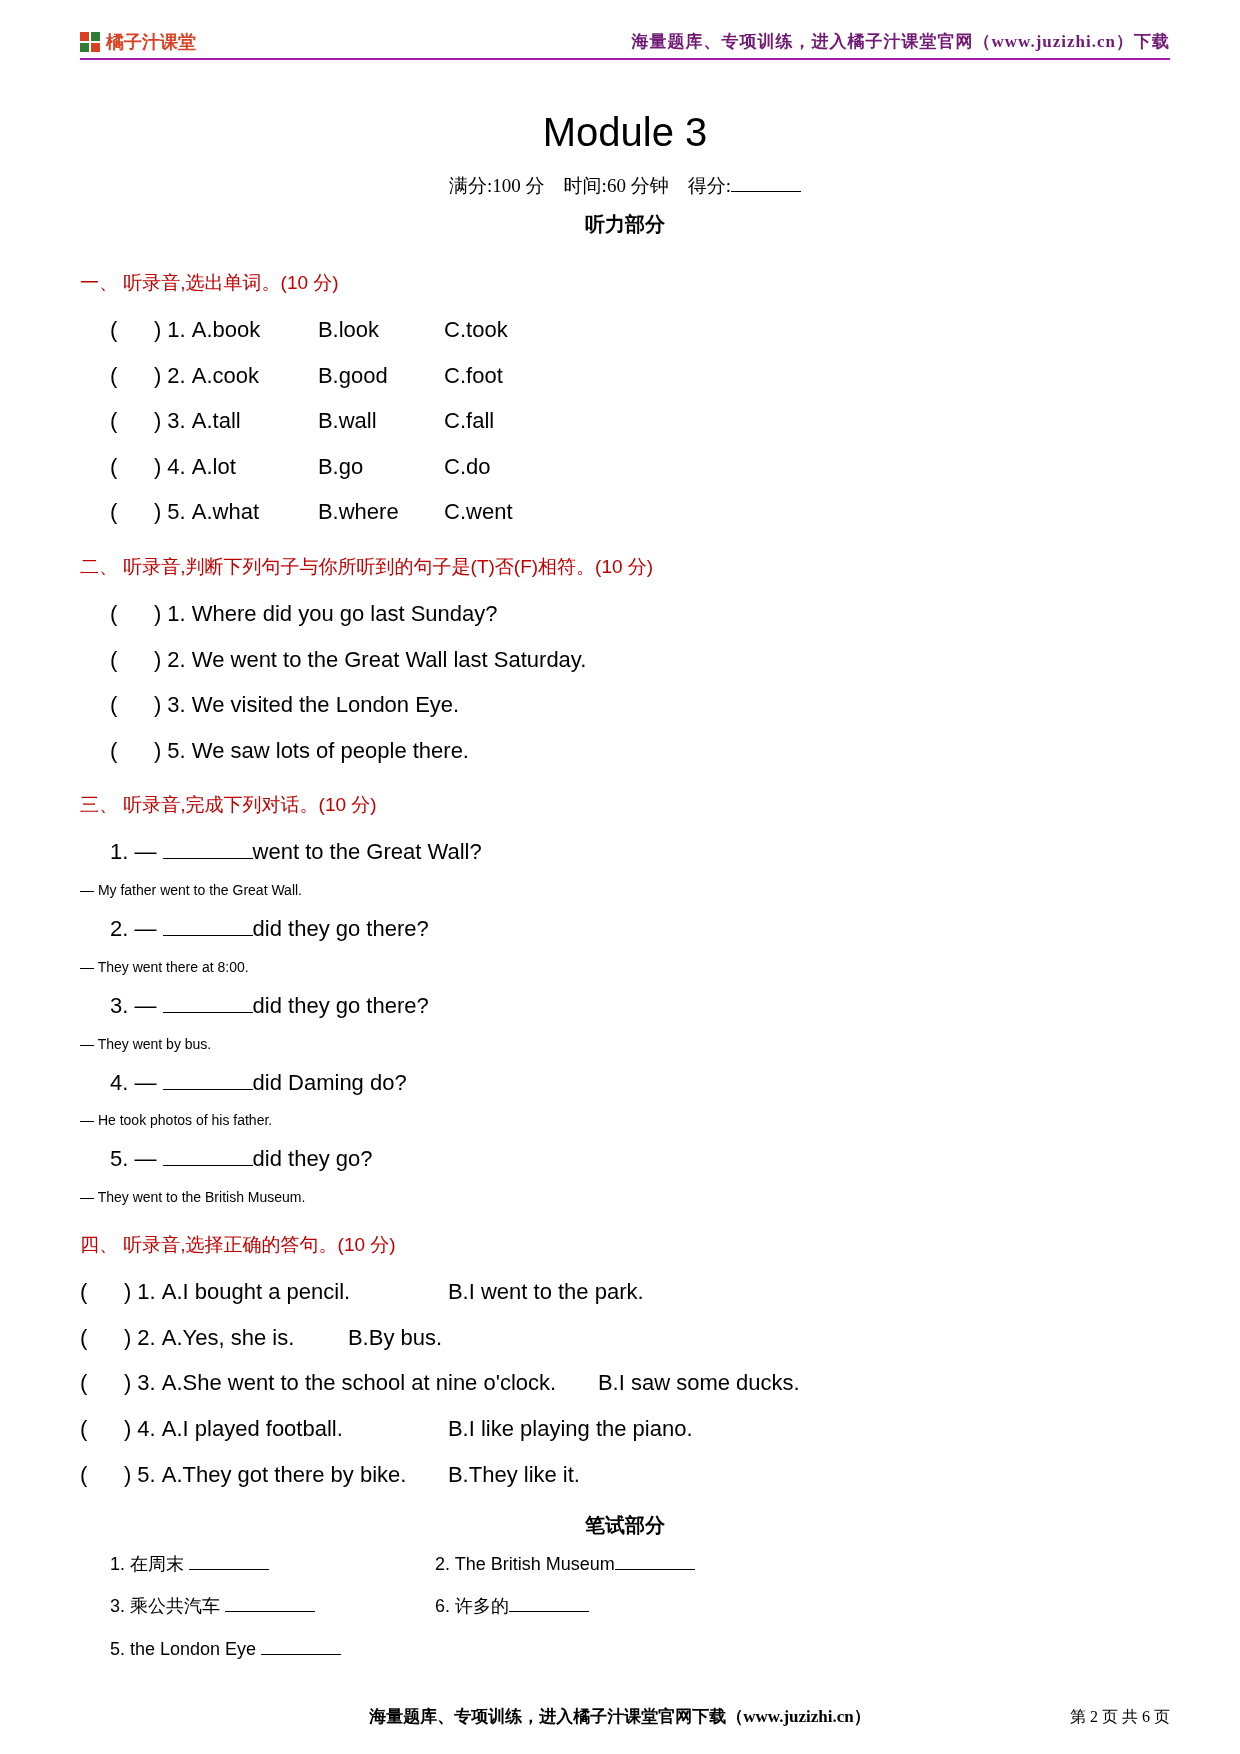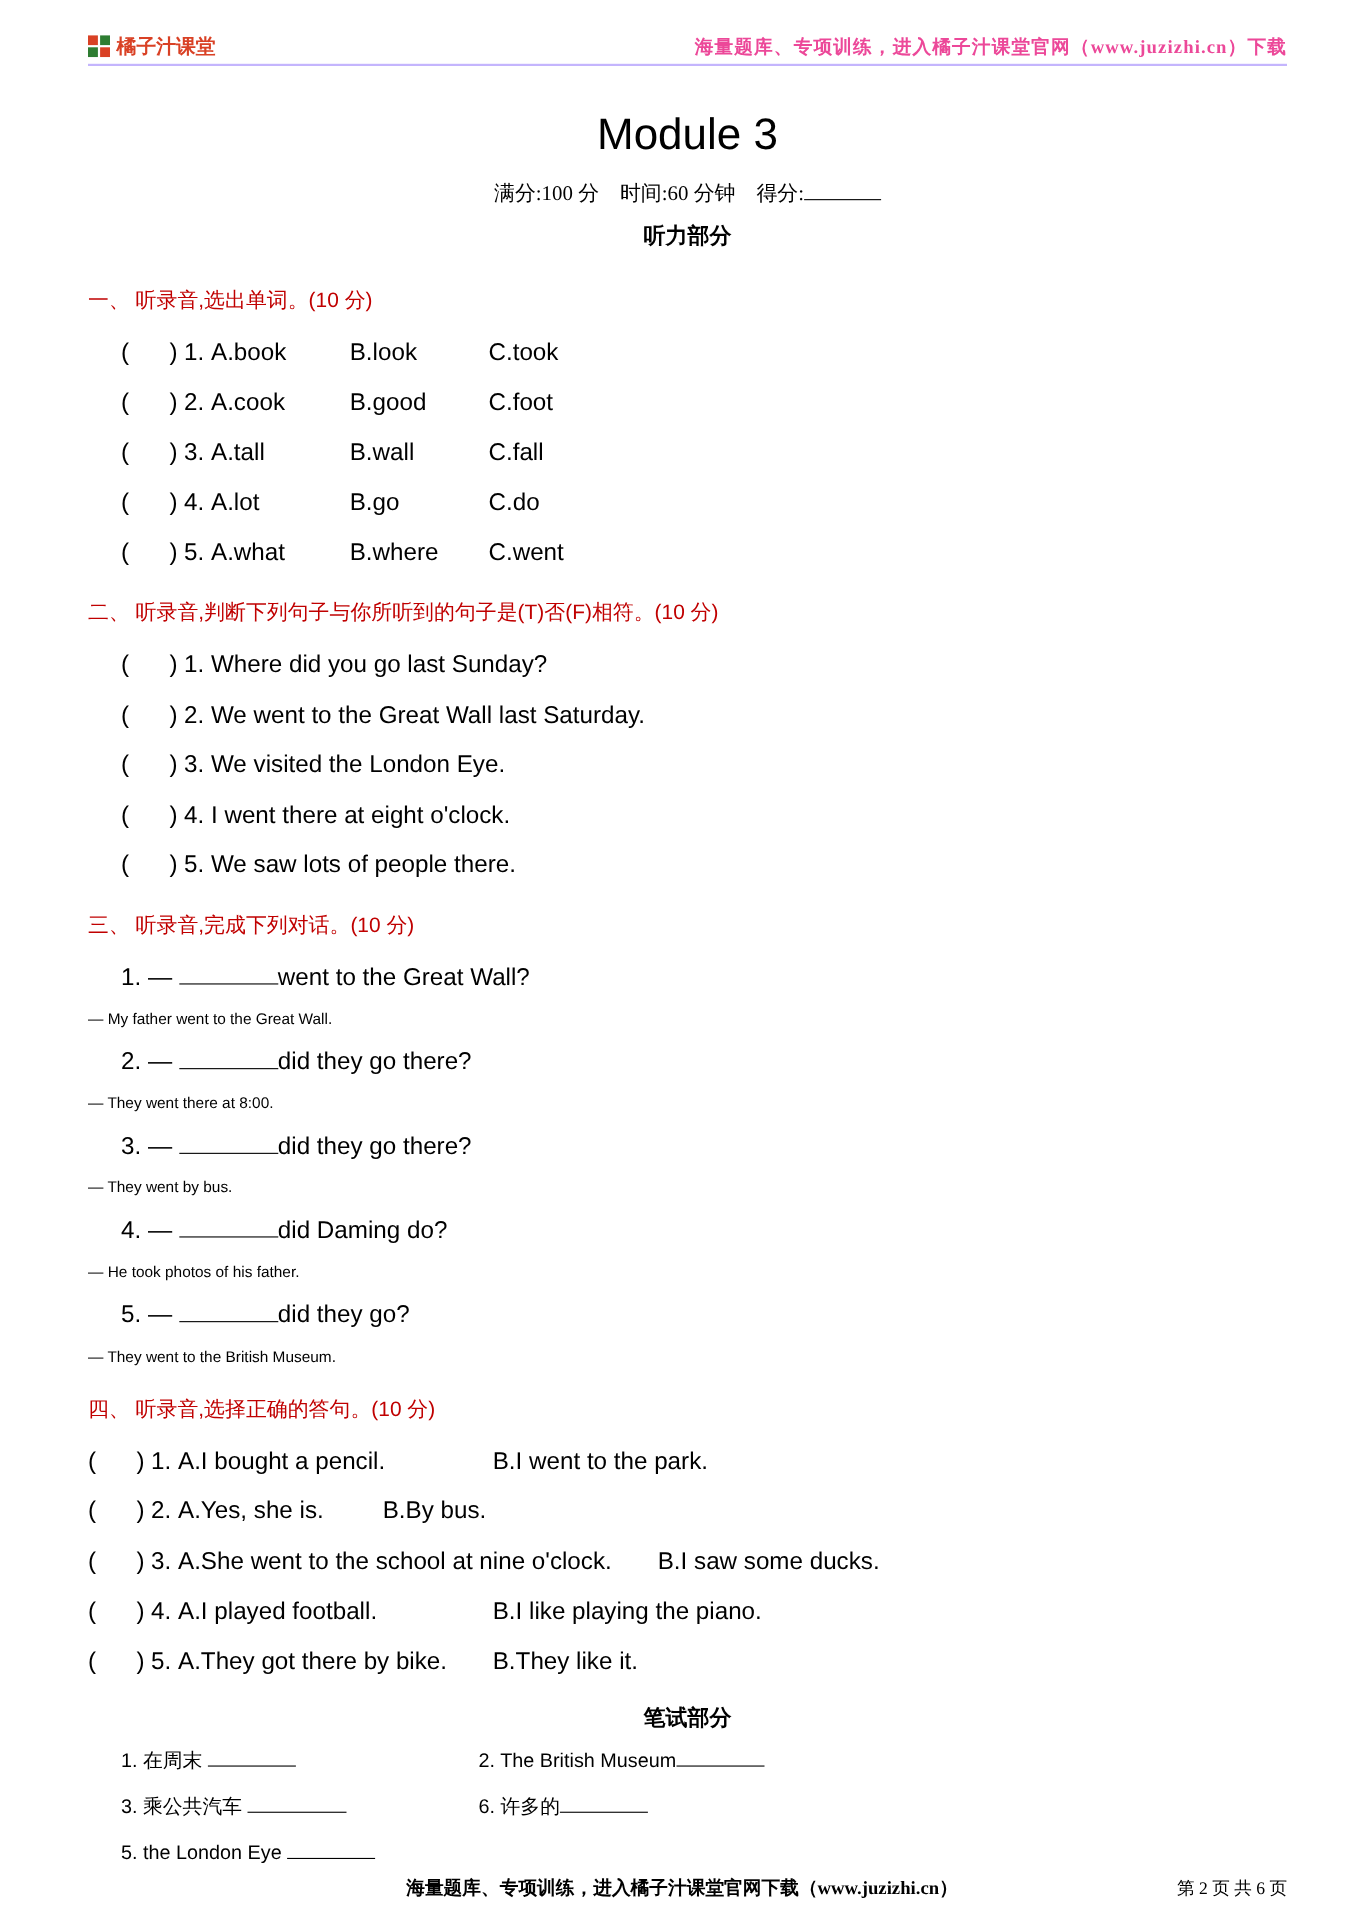--- a/index.html
+++ b/index.html
@@ -8,41 +8,41 @@
     height:1754px;
     box-sizing:border-box;
     padding:30px 70px 0 80px;
     font-family:"Microsoft YaHei","SimSun",Arial,sans-serif;
     color:#000;
     position:relative;
   }
   .header{
     display:flex;
     justify-content:space-between;
-    align-items:center;
-    border-bottom:2px solid #c4b5fd;
+    align-items:flex-start;
+    border-bottom:2px solid #a21caf;
     padding-bottom:4px;
-    margin-bottom:40px;
+    margin-bottom:50px;
   }
   .logo{
     display:flex;
     align-items:center;
     gap:6px;
   }
   .logo-mark{
     width:20px;height:20px;display:inline-block;
   }
   .logo-text{
     color:#d94125;
     font-weight:700;
     font-size:18px;
     font-family:"KaiTi","SimSun",serif;
   }
   .header-right{
-    color:#ec4899;
+    color:#701a75;
     font-weight:700;
     font-size:17px;
     font-family:"KaiTi","SimSun",serif;
     letter-spacing:1px;
   }
   h1.title{
     text-align:center;
     font-size:40px;
     font-weight:400;
     margin:10px 0 18px 0;
@@ -191,21 +191,20 @@
       <span class="opt">B.where</span>
       <span class="opt">C.went</span>
     </div>
   </div>
 
   <div class="section-title">二、 听录音,判断下列句子与你所听到的句子是(T)否(F)相符。(10 分)</div>
   <div>
     <div class="q-row"><span class="paren">(&nbsp;&nbsp;&nbsp;&nbsp;&nbsp;&nbsp;)</span><span>1. Where did you go last Sunday?</span></div>
     <div class="q-row"><span class="paren">(&nbsp;&nbsp;&nbsp;&nbsp;&nbsp;&nbsp;)</span><span>2. We went to the Great Wall last Saturday.</span></div>
     <div class="q-row"><span class="paren">(&nbsp;&nbsp;&nbsp;&nbsp;&nbsp;&nbsp;)</span><span>3. We visited the London Eye.</span></div>
-    <div class="q-row"><span class="paren">(&nbsp;&nbsp;&nbsp;&nbsp;&nbsp;&nbsp;)</span><span>4. I went there at eight o'clock.</span></div>
     <div class="q-row"><span class="paren">(&nbsp;&nbsp;&nbsp;&nbsp;&nbsp;&nbsp;)</span><span>5. We saw lots of people there.</span></div>
   </div>
 
   <div class="section-title">三、 听录音,完成下列对话。(10 分)</div>
   <div class="q3">
     <div class="q-row"><span>1. —  </span><span class="inline-blank"></span><span>went to the Great Wall?</span></div>
     <div class="answer">— My father went to the Great Wall.</div>
     <div class="q-row"><span>2. —  </span><span class="inline-blank"></span><span>did they go there?</span></div>
     <div class="answer">— They went there at 8:00.</div>
     <div class="q-row"><span>3. —  </span><span class="inline-blank"></span><span>did they go there?</span></div>

